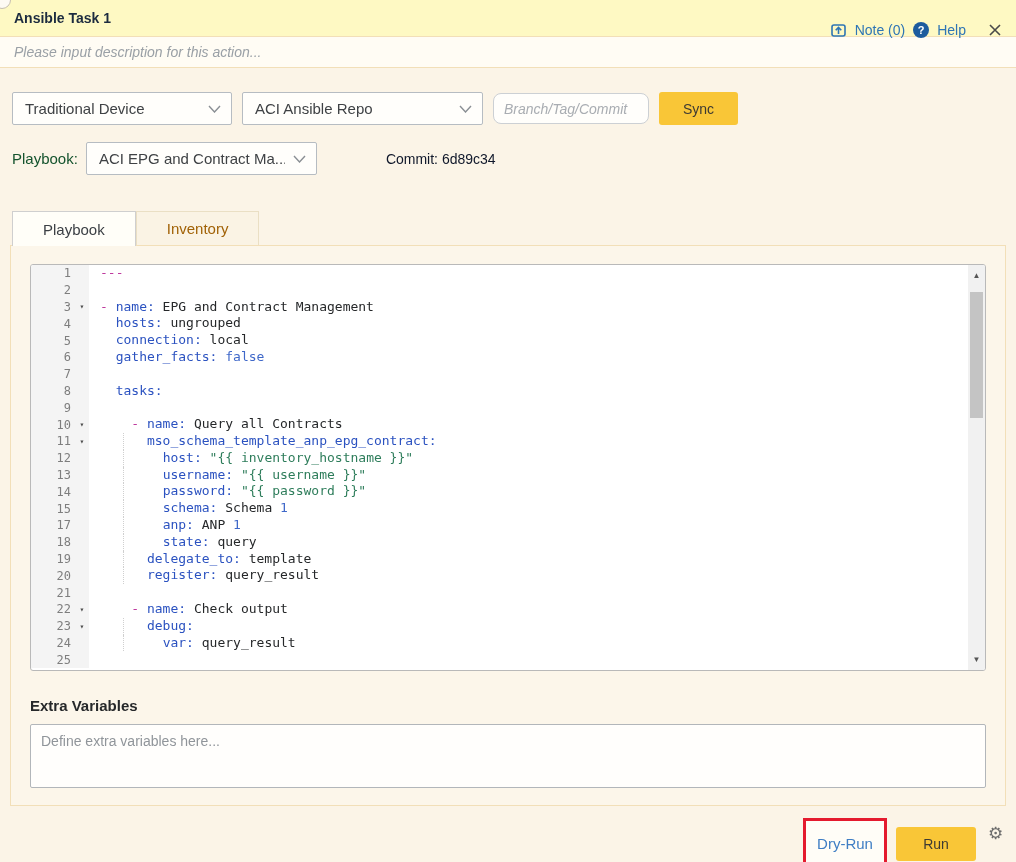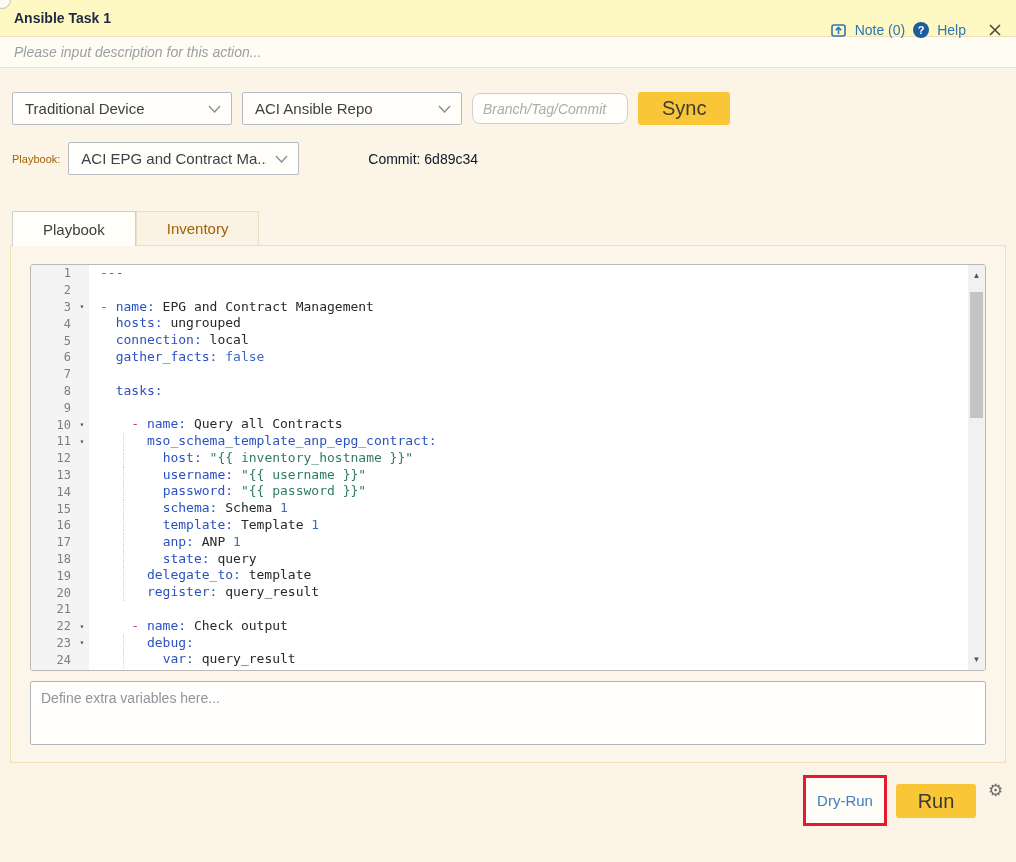--- a/index.html
+++ b/index.html
@@ -47,35 +47,35 @@
   .desc input::placeholder { color: #9aa0a6; font-style: italic; }
   
   .row1 { display: flex; align-items: center; gap: 10px; margin: 24px 12px 0 12px; }
   .sel {
     height: 33px; background: #fffefb; border: 1px solid #b6bcc2; border-radius: 2px;
     display: flex; align-items: center; padding: 0 10px 0 12px;
     font-size: 15px; color: #3f4245; cursor: pointer;
   }
   .sel .sel-lbl { flex: 1; white-space: nowrap; overflow: hidden; }
   .sel-device { width: 220px; }
-  .sel-repo { width: 220px; }
+  .sel-repo { width: 241px; }
   .chev { flex: none; margin-left: 8px; display: inline-flex; }
   .txt-in {
     width: 156px; height: 31px; border: 1px solid #ccd0d4; border-radius: 8px;
     background: #fffefb; padding: 0 10px; outline: none;
     font-family: "Liberation Sans", sans-serif; font-size: 14px; font-style: italic; color: #555;
   }
   .txt-in::placeholder { color: #a9adb2; font-style: italic; }
   .btn-yellow {
     height: 33px; background: #f9c637; border: none; border-radius: 3px;
-    font-family: "Liberation Sans", sans-serif; font-size: 20px; color: #3d3a33;
+    font-family: "Liberation Sans", sans-serif; font-size: 14px; color: #3d3a33;
     cursor: pointer; padding: 0 24px;
   }
   .row2 { display: flex; align-items: center; margin: 17px 12px 0 12px; }
-  .row2 .lab { font-size: 11px; color: #a16207; margin-right: 8px; }
+  .row2 .lab { font-size: 15px; color: #14532d; margin-right: 8px; }
   .sel-playbook { width: 231px; }
   .commit { font-size: 14px; color: #0f172a; margin-left: 69px; }
   
   .tabs { display: flex; align-items: flex-end; margin: 36px 12px 0 12px; position: relative; z-index: 2; }
   .tab {
     height: 34px; padding: 0 30px; display: flex; align-items: center;
     font-size: 15px; cursor: pointer;
   }
   .tab.active {
     background: #fffef8; border: 1px solid #cfcfcf; border-bottom: none;
@@ -318,27 +318,20 @@
         </div>
         <div class="ed-line">
           <div class="gut">
             <span class="ln">15</span>
             <span class="fold"></span>
           </div>
           <pre class="code"><span class="guide"></span><span class="tk-txt">        </span><span class="tk-key">schema:</span><span class="tk-txt"> Schema </span><span class="tk-num">1</span></pre>
         </div>
         <div class="ed-line">
           <div class="gut">
-            <span class="ln">16</span>
-            <span class="fold"></span>
-          </div>
-          <pre class="code"><span class="guide"></span><span class="tk-txt">        </span><span class="tk-key">template:</span><span class="tk-txt"> Template </span><span class="tk-num">1</span></pre>
-        </div>
-        <div class="ed-line">
-          <div class="gut">
             <span class="ln">17</span>
             <span class="fold"></span>
           </div>
           <pre class="code"><span class="guide"></span><span class="tk-txt">        </span><span class="tk-key">anp:</span><span class="tk-txt"> ANP </span><span class="tk-num">1</span></pre>
         </div>
         <div class="ed-line">
           <div class="gut">
             <span class="ln">18</span>
             <span class="fold"></span>
           </div>
@@ -394,20 +387,21 @@
           <pre class="code"></pre>
         </div>
       </div>
     <div class="sb">
       <div class="sb-arrow sb-up">▲</div>
       <div class="sb-thumb"></div>
       <div class="sb-arrow sb-down">▼</div>
     </div>
   </div>
 
+  <div class="ev-label">Extra Variables</div>
   <textarea class="ev-area" placeholder="Define extra variables here..." style=""></textarea>
 </div>
 
 <div class="footer">
   <div class="dryrun-annot">
     <button class="dryrun-btn">Dry-Run</button>
   </div>
   <button class="btn-yellow run-btn">Run</button>
   <span class="gear">⚙</span>
 </div>

